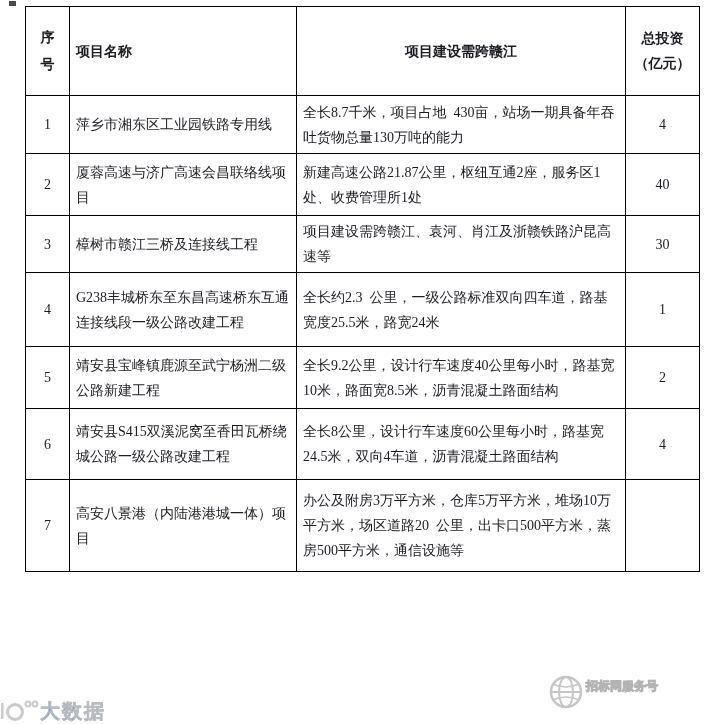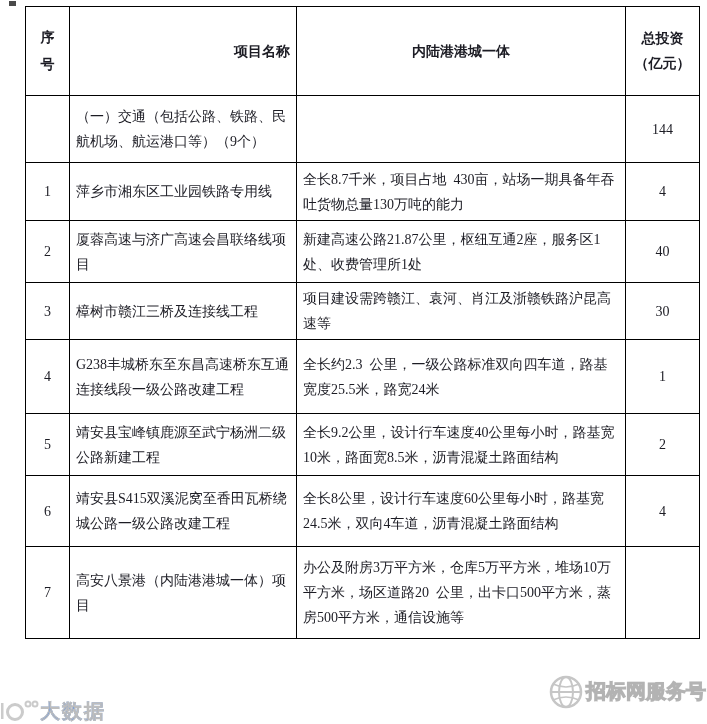--- a/index.html
+++ b/index.html
@@ -65,21 +65,21 @@
   .wm-right { left: 540px; top: 666px; width: 167px; height: 52px; }
   .wm-right .halo {
     position: absolute; left: 4px; top: 4px;
     width: 44px; height: 44px; border-radius: 50%;
     background: rgba(255,255,255,0.9);
   }
   .wm-right svg.globe { position: absolute; left: 8px; top: 8px; }
   .wm-right .wm-right-text {
     position: absolute; left: 46px; top: 12px;
     font-family: Liberation Serif, serif;
-    font-size: 20px; font-weight: bold;
+    font-size: 12px; font-weight: bold;
     letter-spacing: 0px;
     color: #eeeeee;
     -webkit-text-stroke: 1px #b3b3b3;
     text-shadow: 0 0 1px #c9c9c9;
     white-space: nowrap;
   }
 </style>
 </head>
 <body>
 
@@ -90,33 +90,27 @@
   <table class="doc">
     <colgroup>
       <col class="c-num">
         <col class="c-name">
         <col class="c-content">
         <col class="c-invest">
     </colgroup>
     <tbody>
       <tr class="hdr" style="height:89px">
         <td class="cell-num"><span class="stack">序号</span></td>
-        <td class="cell-name" style="text-align:right">项目名称</td>
-        <td class="cell-content" style="text-align:center">内陆港港城一体</td>
+        <td class="cell-name" style="text-align:left">项目名称</td>
+        <td class="cell-content" style="text-align:center">项目建设需跨赣江</td>
         <td class="cell-invest">总投资（亿元）</td>
       </tr>
 
 
 
-      <tr style="height:67px">
-        <td class="cell-num"></td>
-        <td class="cell-name">（一）交通（包括公路、铁路、民航机场、航运港口等）（9个）</td>
-        <td class="cell-content"></td>
-        <td class="cell-invest">144</td>
-      </tr>
 
       <tr style="height:58px">
         <td class="cell-num">1</td>
         <td class="cell-name">萍乡市湘东区工业园铁路专用线</td>
         <td class="cell-content">全长8.7千米，项目占地  430亩，站场一期具备年吞吐货物总量130万吨的能力</td>
         <td class="cell-invest">4</td>
       </tr>
 
       <tr style="height:62px">
         <td class="cell-num">2</td>

